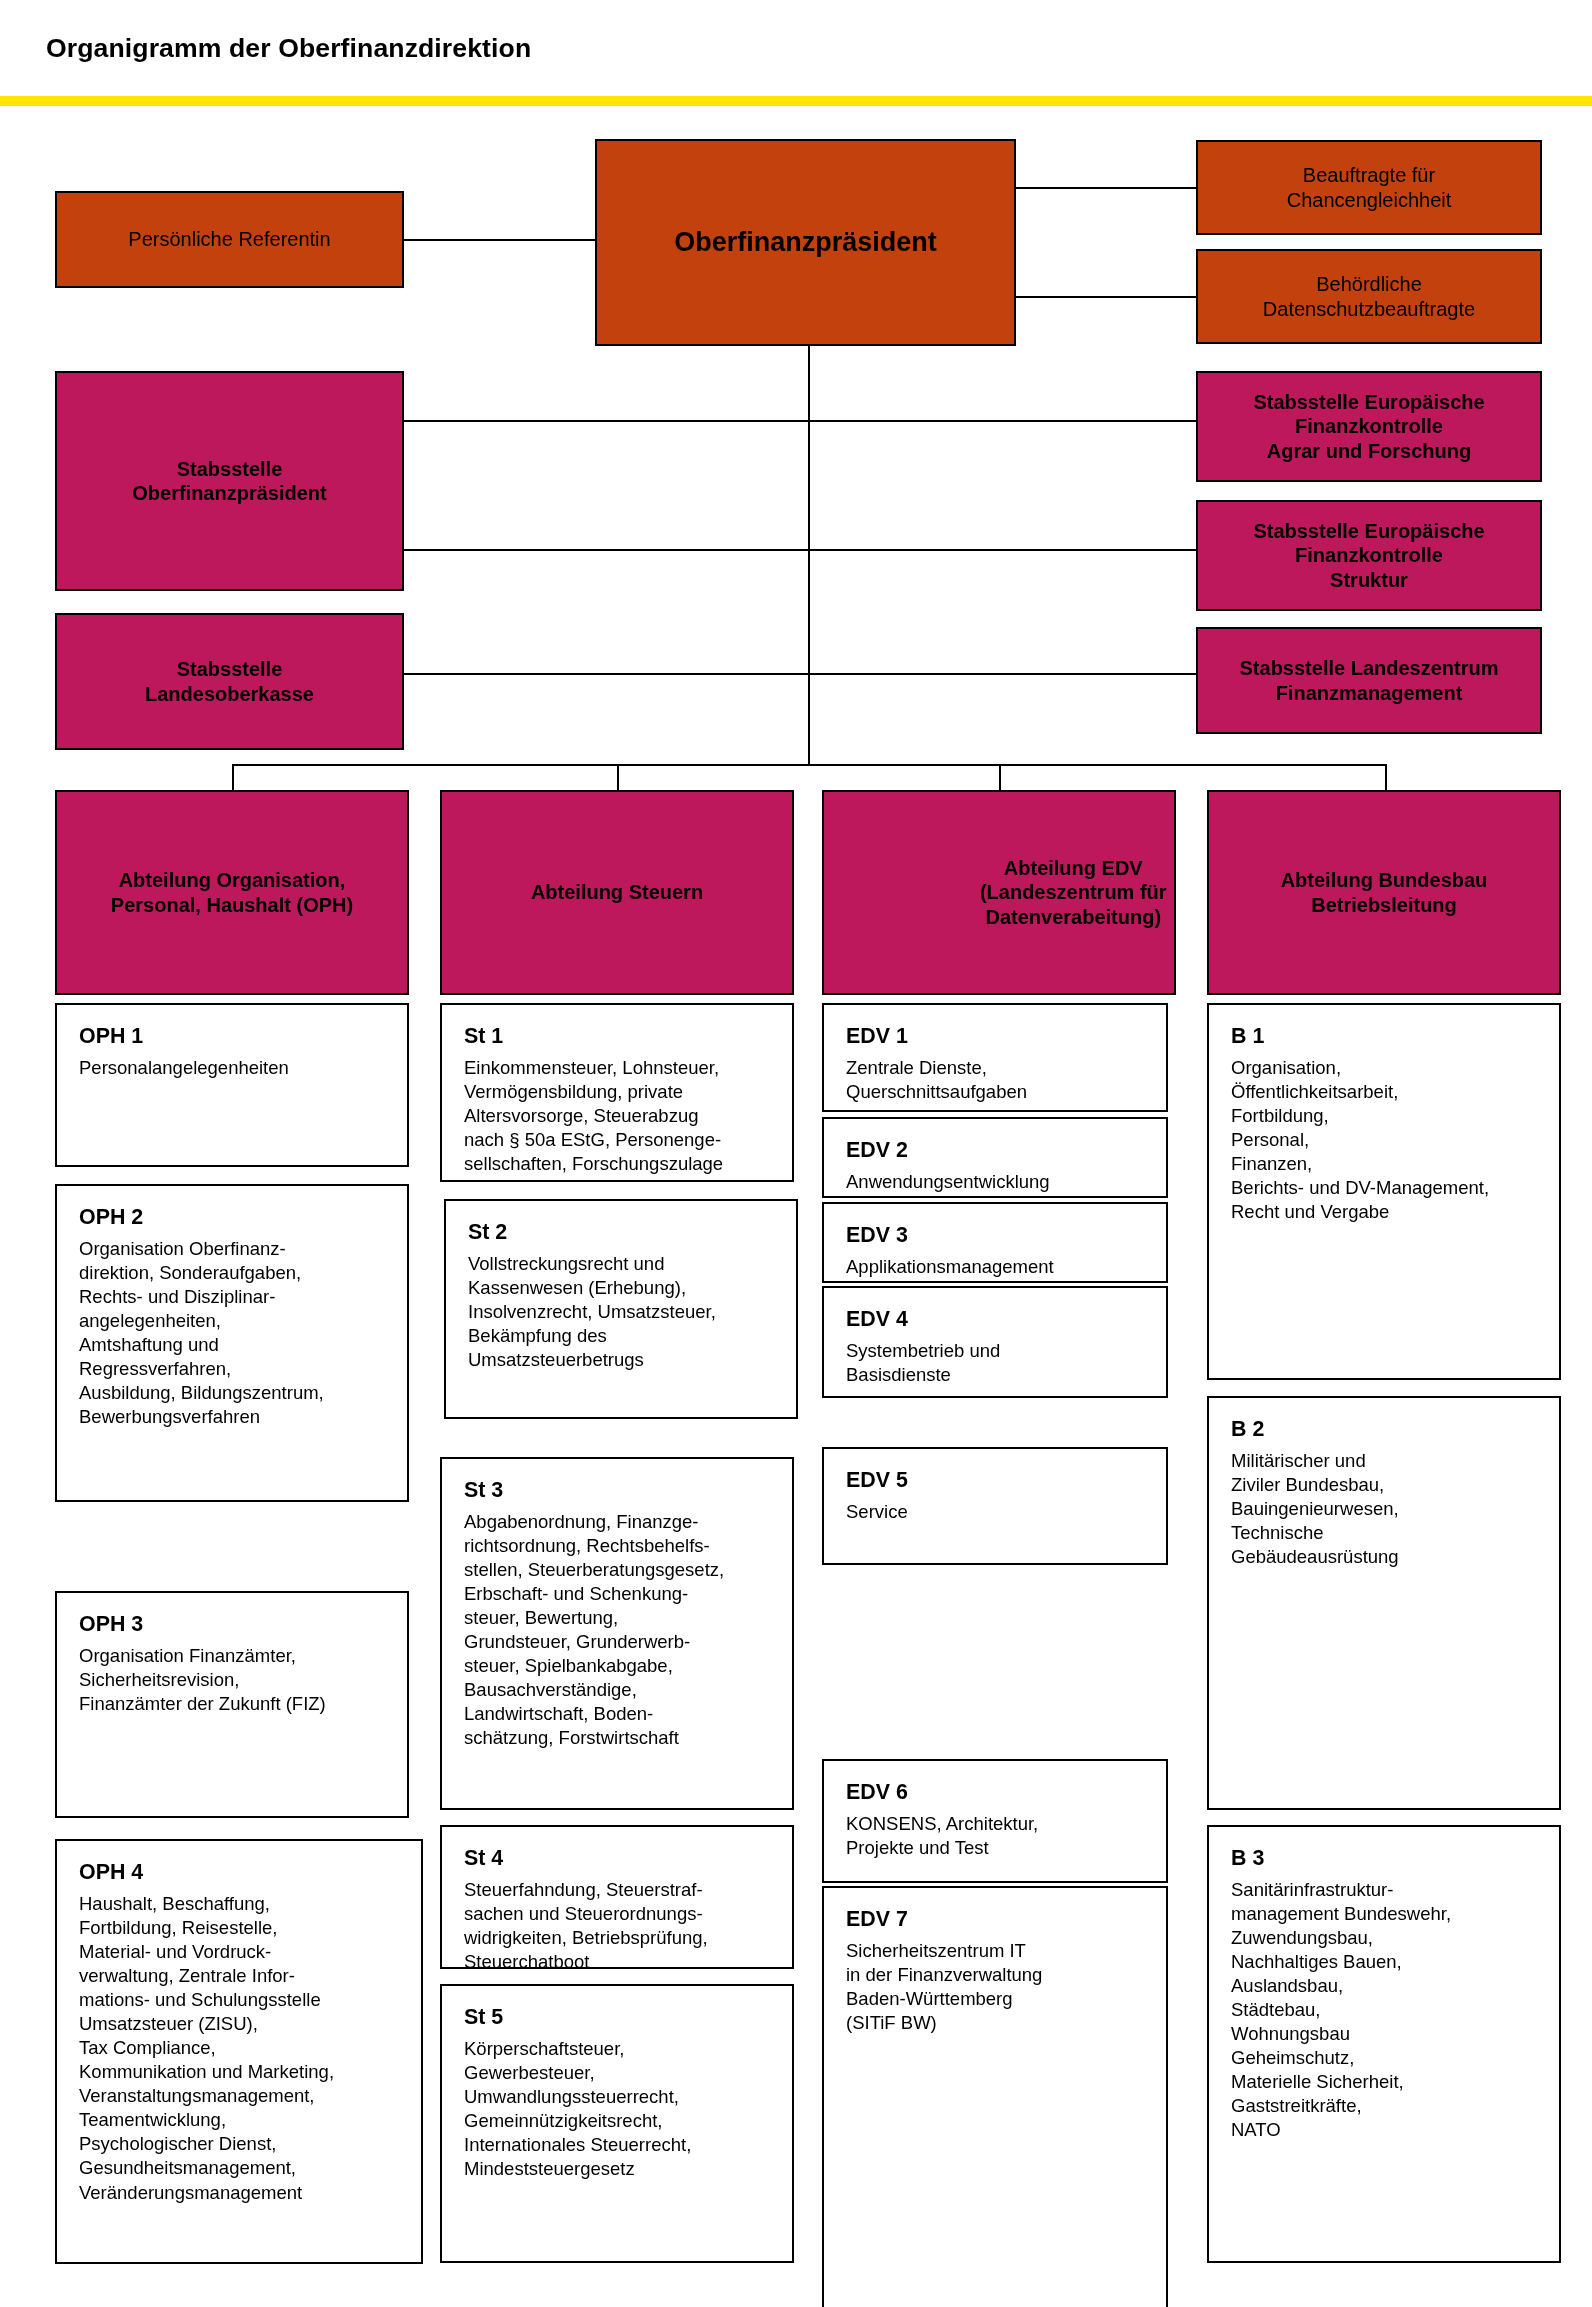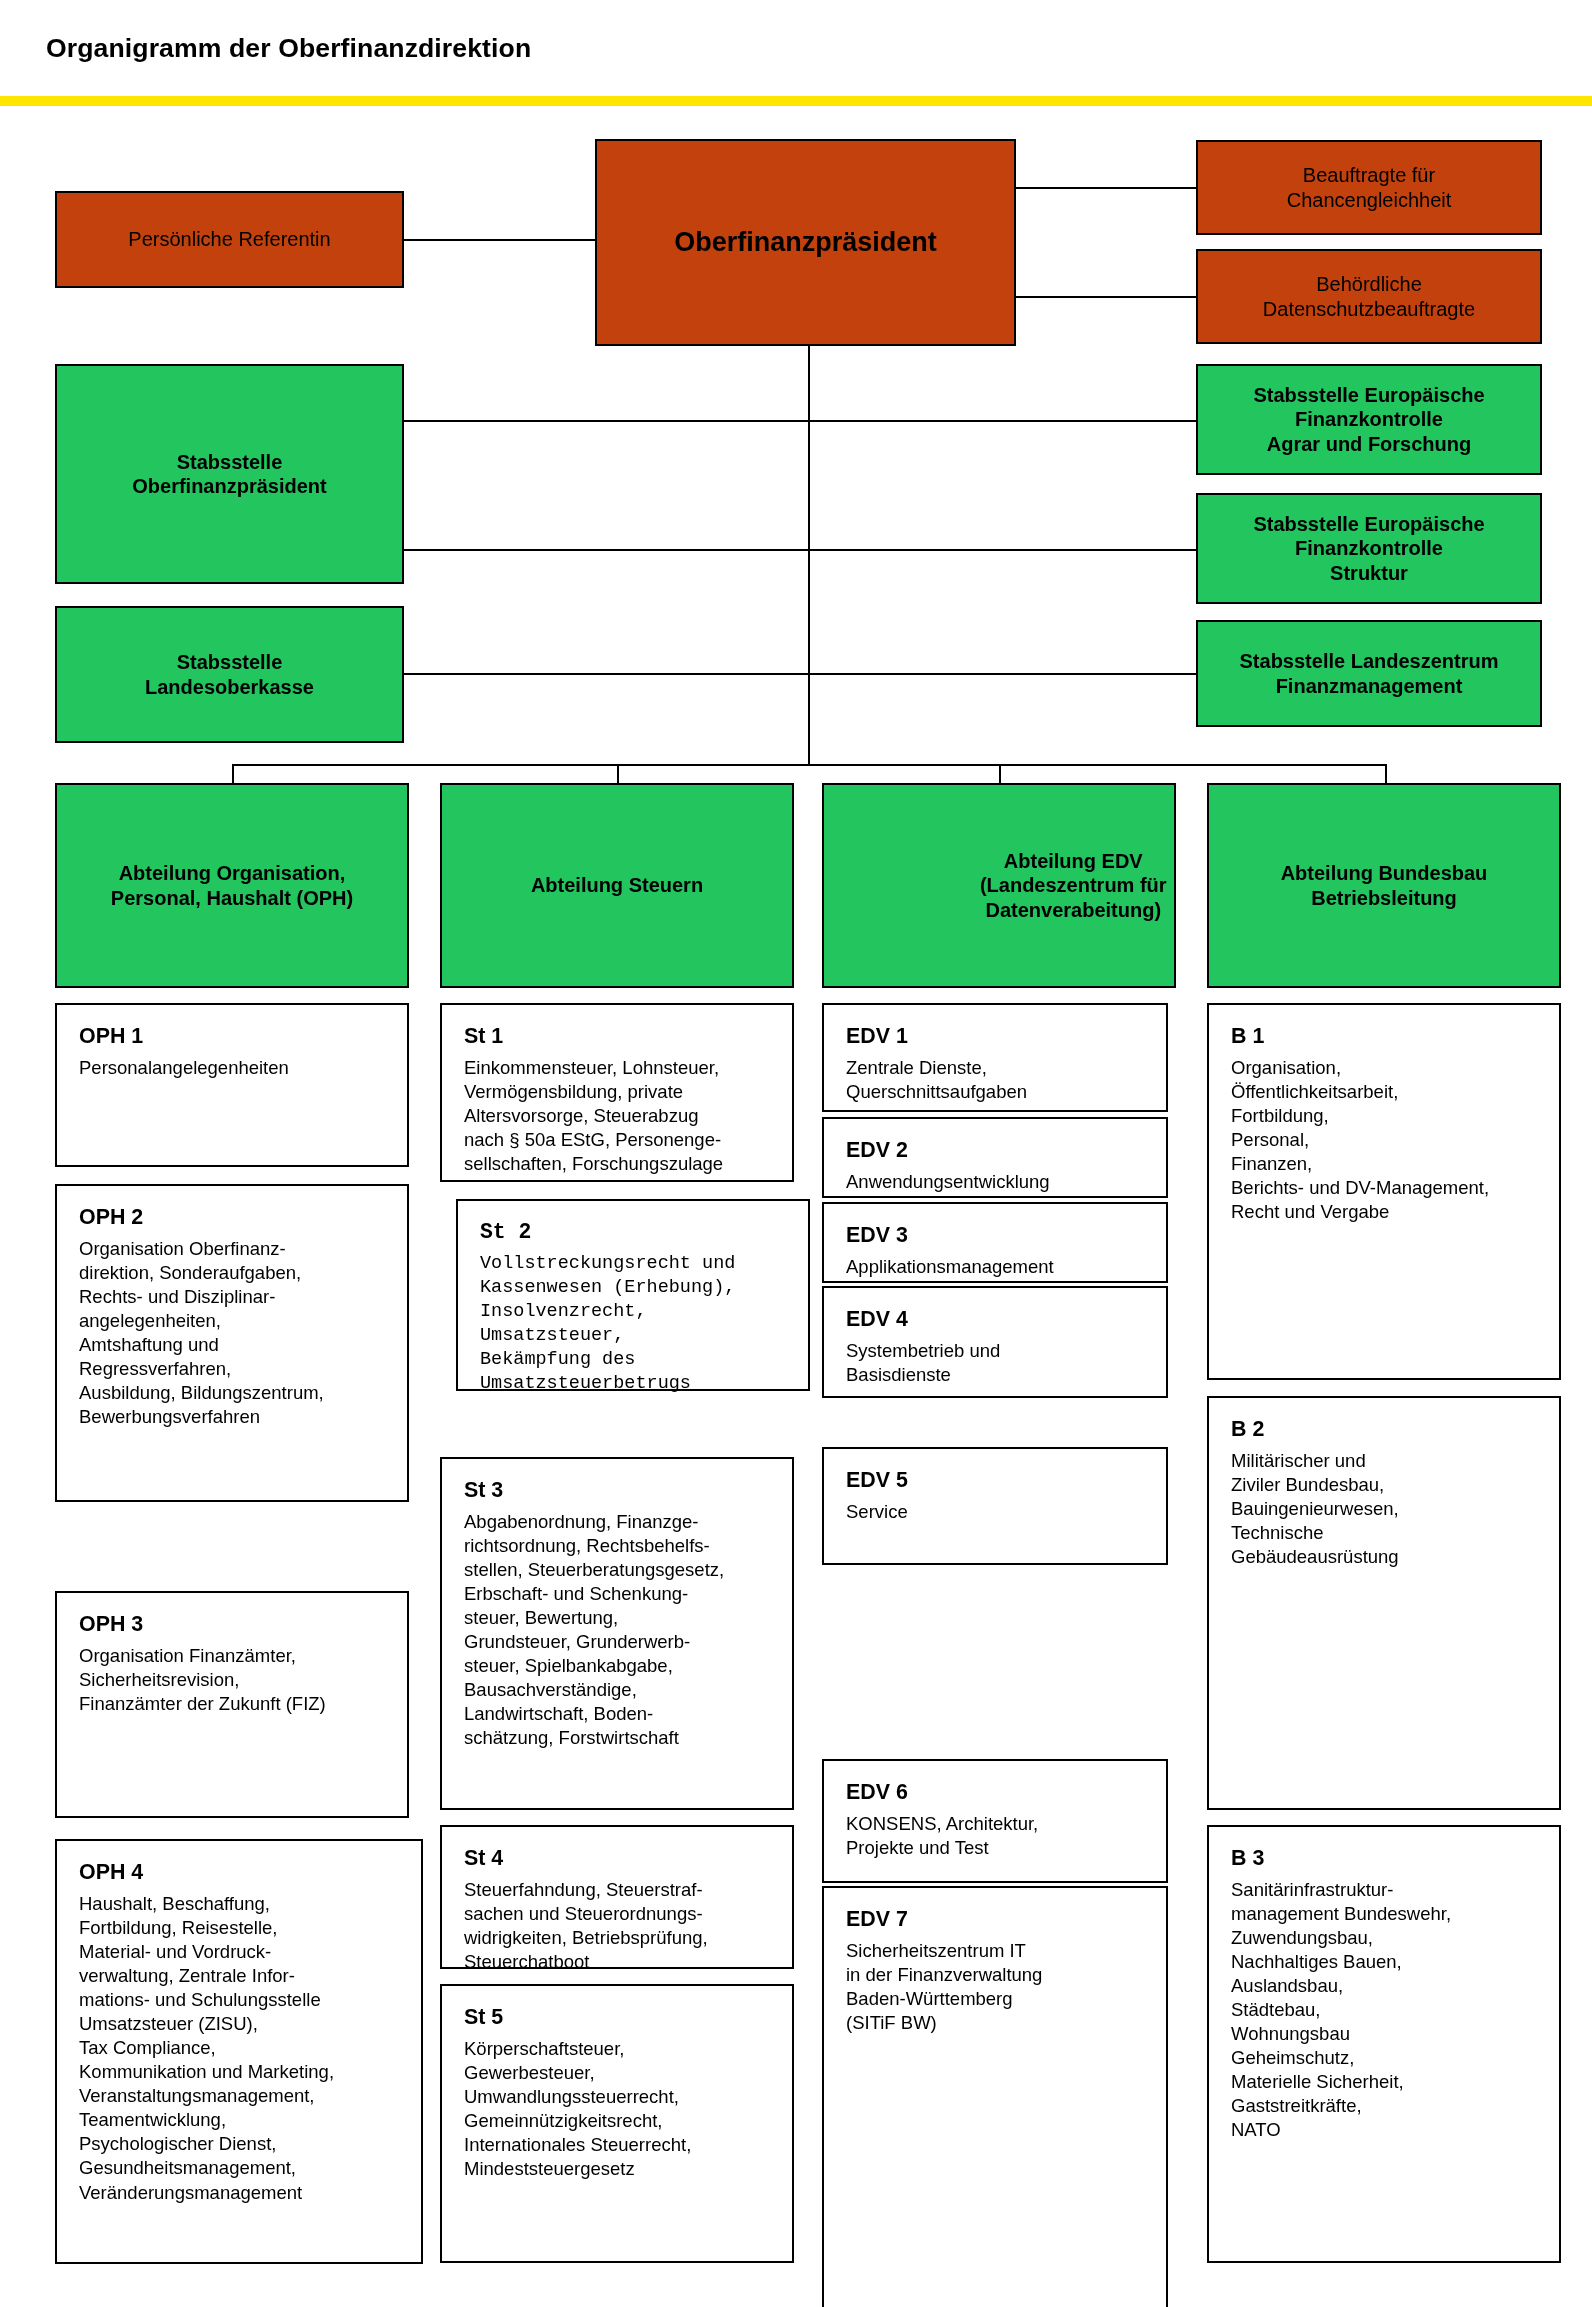--- a/index.html
+++ b/index.html
@@ -33,21 +33,21 @@
   .box {
     position: absolute;
     border: 2.2px solid #000000;
     background: #c2410c;
     display: flex;
     align-items: center;
     justify-content: center;
     text-align: center;
     line-height: 1.22;
   }
-  .box.gray { background: #22c55e; }
+  .box.gray { background: #be185d; margin-top: 7px; }
   .box .lbl { padding: 0 7.4px; white-space: pre-line; }
 
   .box.plain  { font-size: 20px; font-weight: normal; }
   .box.presid { font-size: 27px; font-weight: bold; }
   .box.staff  { font-size: 20px; font-weight: bold; }
   .box.dept   { font-size: 20px; font-weight: bold; }
 
   
   .unit {
     position: absolute;
@@ -206,21 +206,21 @@
   </div>
 
   <div class="unit" style="left:440px; top:1003px; width:354px; height:179px;">
     <span class="code">St 1</span>
     <span class="desc">Einkommensteuer, Lohnsteuer,
 Vermögensbildung, private
 Altersvorsorge, Steuerabzug
 nach § 50a EStG, Personenge-
 sellschaften, Forschungszulage</span>
   </div>
-  <div class="unit" style="left:456px; top:1199px; width:354px; height:192px;font-family:Liberation Mono, monospace;">
+  <div class="unit" style="left:444px; top:1199px; width:354px; height:220px;">
     <span class="code">St 2</span>
     <span class="desc">Vollstreckungsrecht und
 Kassenwesen (Erhebung),
 Insolvenzrecht, Umsatzsteuer,
 Bekämpfung des
 Umsatzsteuerbetrugs</span>
   </div>
   <div class="unit" style="left:440px; top:1457px; width:354px; height:353px;">
     <span class="code">St 3</span>
     <span class="desc">Abgabenordnung, Finanzge-

